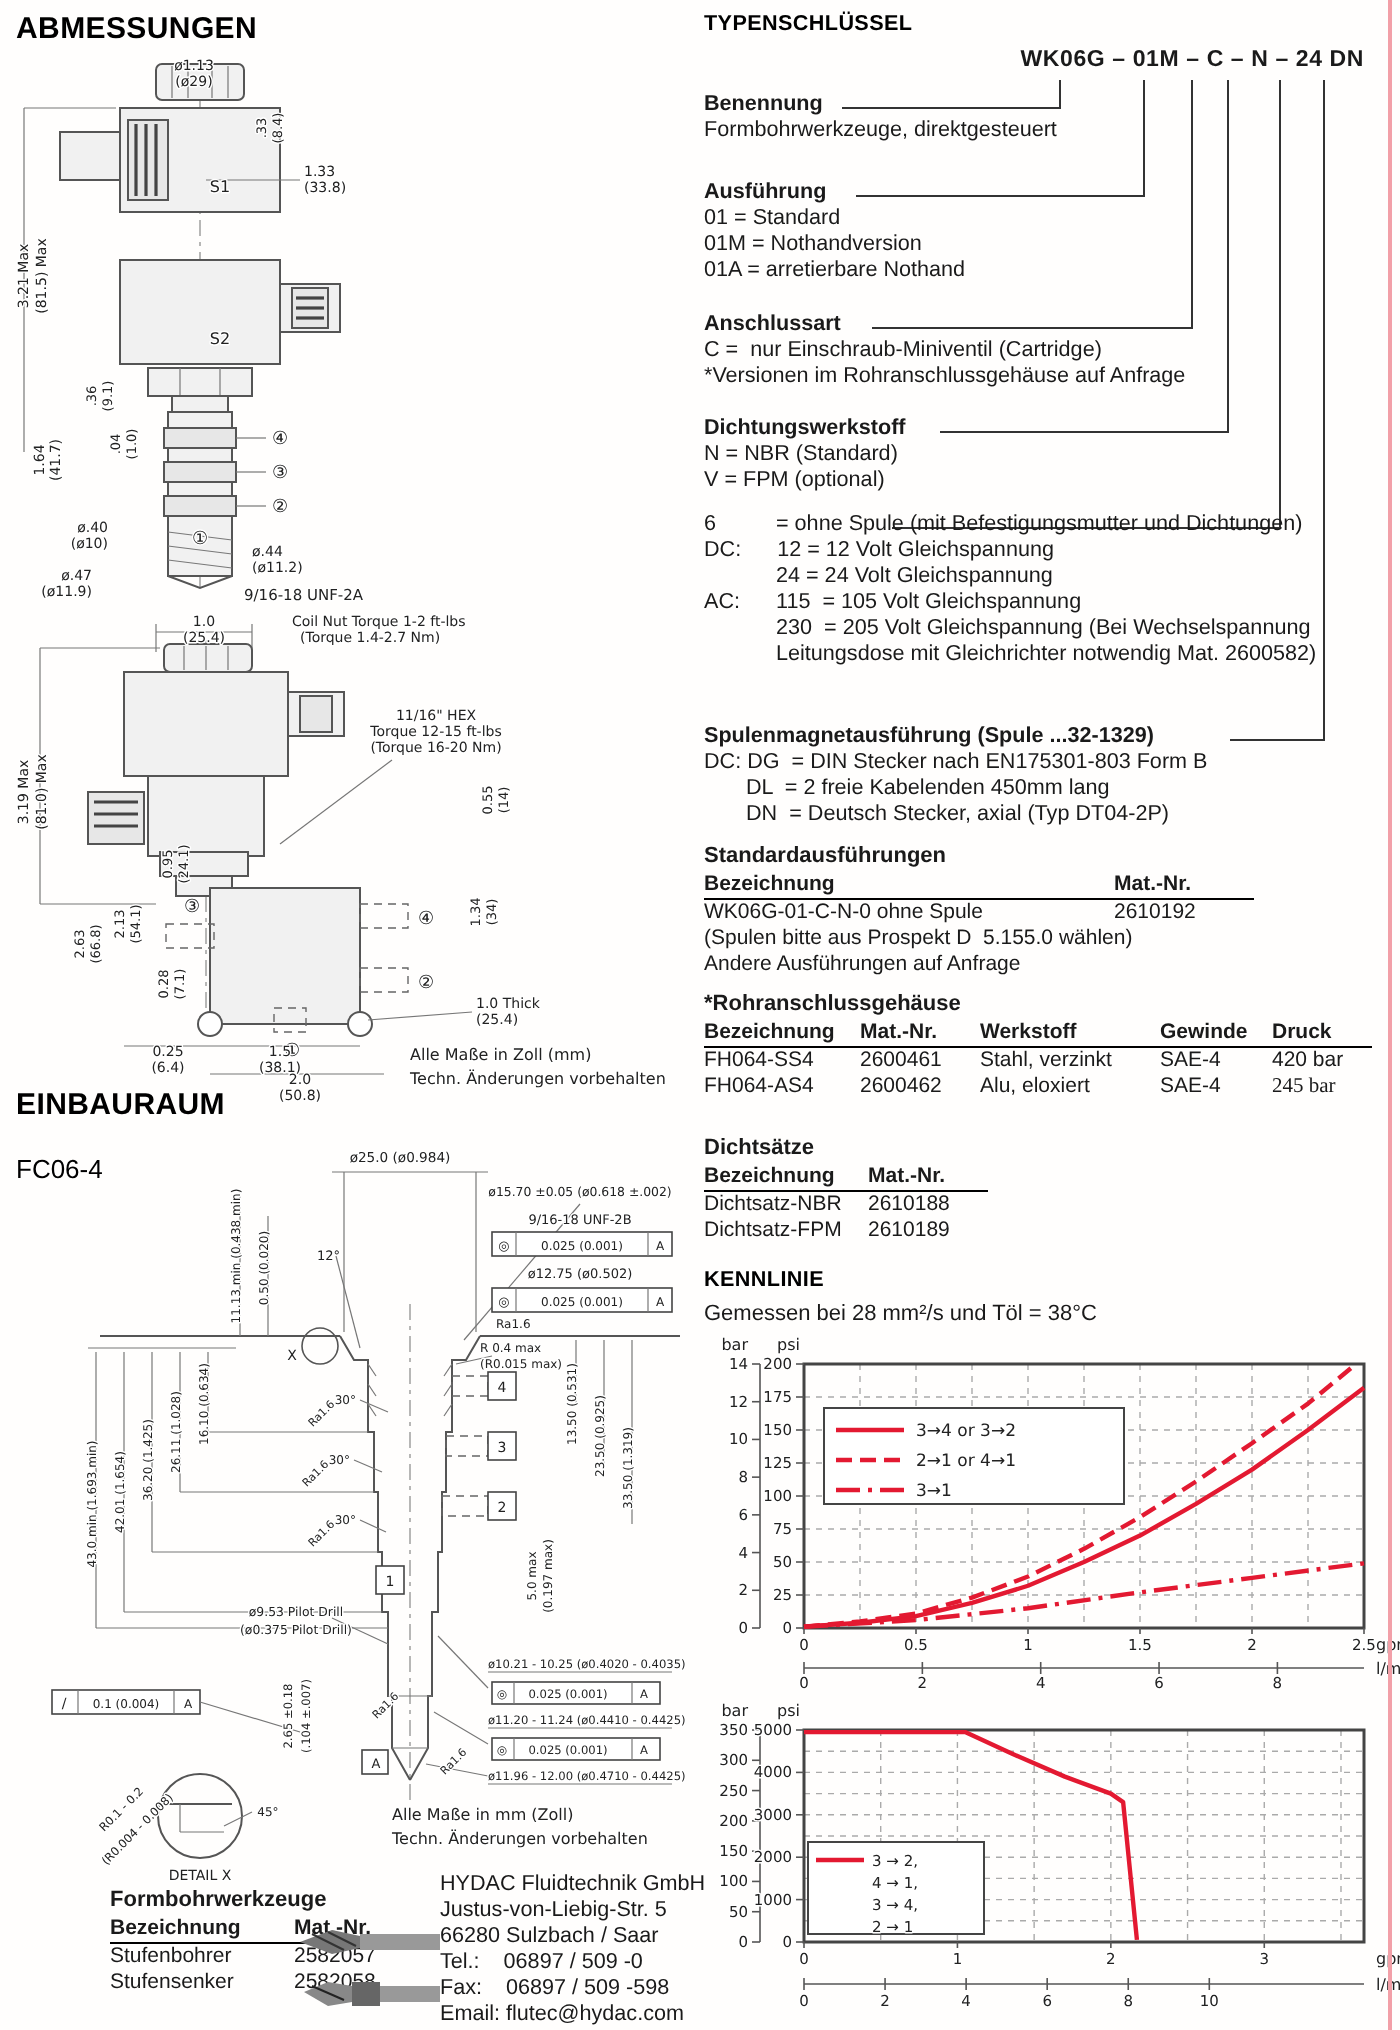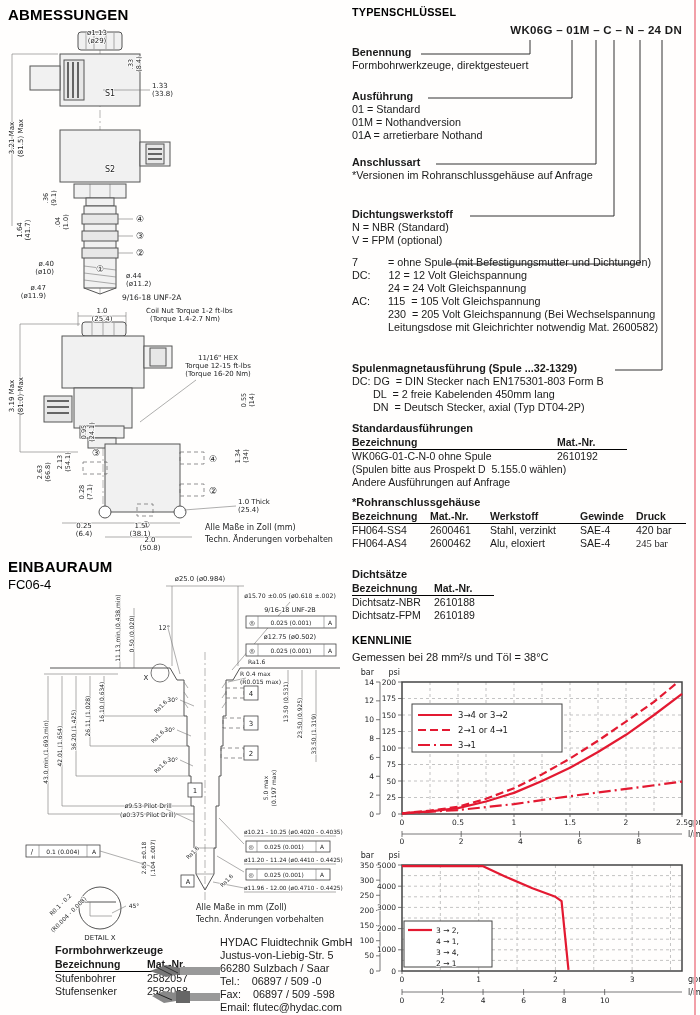--- a/index.html
+++ b/index.html
@@ -167,21 +167,21 @@
       <text x="84" y="224" font-size="7" text-anchor="middle">0.25</text>
       <text x="84" y="232" font-size="7" text-anchor="middle">(6.4)</text>
       <text x="140" y="224" font-size="7" text-anchor="middle">1.5</text>
       <text x="140" y="232" font-size="7" text-anchor="middle">(38.1)</text>
       <text x="150" y="238" font-size="7" text-anchor="middle">2.0</text>
       <text x="150" y="246" font-size="7" text-anchor="middle">(50.8)</text>
       <text x="205" y="226" font-size="8" text-anchor="start">Alle Maße in Zoll (mm)</text>
       <text x="205" y="238" font-size="8" text-anchor="start">Techn. Änderungen vorbehalten</text>
     </svg>
 
-  <div class="abs h1" style="left:8px;top:558px;">EINBAURAUM</div>
+  <div class="abs h1" style="left:8px;top:544px;">EINBAURAUM</div>
   <div class="abs h2" style="left:8px;top:577px;">FC06-4</div>
 
   <svg class="abs" id="d3" style="left:0;top:556px;" width="348" height="404" viewBox="0 0 348 404">
     <line class="cl" x1="205" y1="96" x2="205" y2="346"></line>
     <line class="ln" x1="50" y1="112" x2="170" y2="112"></line>
       <line class="ln" x1="240" y1="112" x2="340" y2="112"></line>
     <path class="ln" d="M170,112 L177,124 L184,124 L184,160 L187,160 L187,190 L189,190 L189,220 L191,220 L191,250 L194,250 L194,292 L196,292 L196,318 L205,334"></path>
     <path class="ln" d="M240,112 L233,124 L226,124 L226,160 L223,160 L223,190 L221,190 L221,220 L219,220 L219,250 L216,250 L216,292 L214,292 L214,318 L205,334"></path>
     <line class="thin" x1="184" y1="126" x2="188" y2="132"></line>
       <line class="thin" x1="184" y1="136" x2="188" y2="142"></line>
@@ -370,29 +370,30 @@
         <div class="ts-line">Formbohrwerkzeuge, direktgesteuert</div>
       </div>
       <div class="abs rc" style="top: 90px;">
         <div class="ts-head">Ausführung</div>
         <div class="ts-line">01 = Standard</div>
         <div class="ts-line">01M = Nothandversion</div>
         <div class="ts-line">01A = arretierbare Nothand</div>
       </div>
       <div class="abs rc" style="top: 156px;">
         <div class="ts-head">Anschlussart</div>
+        <div class="ts-line">C =  nur Einschraub-Miniventil (Cartridge)</div>
         <div class="ts-line">*Versionen im Rohranschlussgehäuse auf Anfrage</div>
       </div>
       <div class="abs rc" style="top: 208px;">
         <div class="ts-head">Dichtungswerkstoff</div>
         <div class="ts-line">N = NBR (Standard)</div>
         <div class="ts-line">V = FPM (optional)</div>
       </div>
       <div class="abs rc" style="top: 256px;">
-        <div class="ts-line">7          = ohne Spule (mit Befestigungsmutter und Dichtungen)</div>
+        <div class="ts-line">6          = ohne Spule (mit Befestigungsmutter und Dichtungen)</div>
         <div class="ts-line">DC:      12 = 12 Volt Gleichspannung</div>
         <div class="ts-line">            24 = 24 Volt Gleichspannung</div>
         <div class="ts-line">AC:      115  = 105 Volt Gleichspannung</div>
         <div class="ts-line">            230  = 205 Volt Gleichspannung (Bei Wechselspannung</div>
         <div class="ts-line">            Leitungsdose mit Gleichrichter notwendig Mat. 2600582)</div>
       </div>
       <div class="abs rc" style="top: 362px;">
         <div class="ts-head">Spulenmagnetausführung (Spule ...32-1329)</div>
         <div class="ts-line">DC: DG  = DIN Stecker nach EN175301-803 Form B</div>
         <div class="ts-line">       DL  = 2 freie Kabelenden 450mm lang</div>

